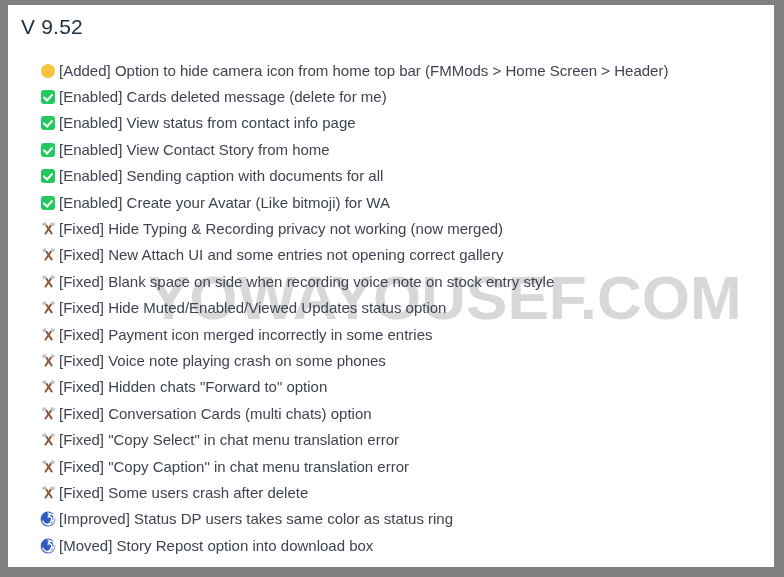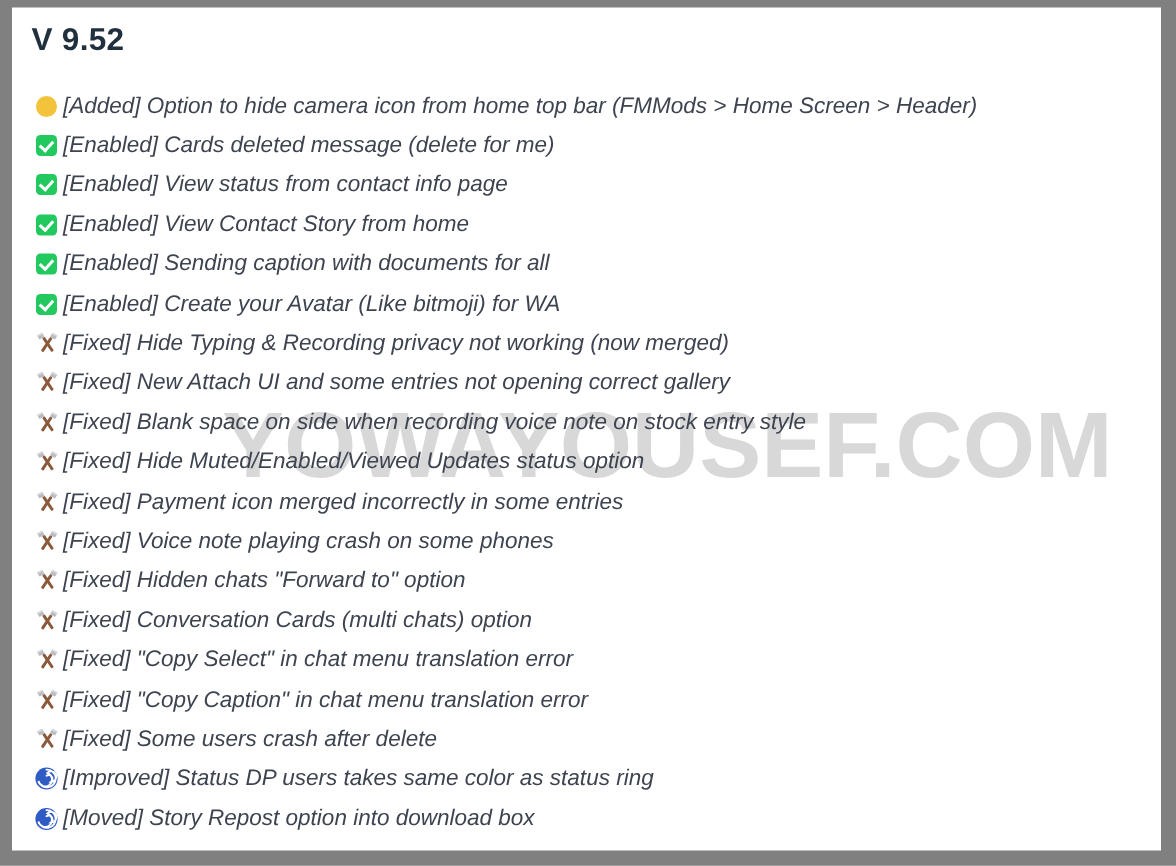--- a/index.html
+++ b/index.html
@@ -56,41 +56,40 @@
     top: 0;
     width: 766px;
     height: 562px;
   }
 
   .title {
     position: absolute;
     left: 13px;
     top: 10px;
     font-size: 21px;
-    font-weight: bold;
+    font-weight: normal;
     color: #21303f;
     letter-spacing: 0.2px;
     white-space: nowrap;
   }
 
   .list {
     position: absolute;
     left: 0;
     top: 52px;
     width: 766px;
   }
 
   .entry {
     position: relative;
     height: 26.4px;
     display: flex;
     align-items: center;
-    padding-left: 15px;
+    padding-left: 32px;
     white-space: nowrap;
-    font-style: italic;
   }
 
   .entry-icon {
     flex: 0 0 auto;
     width: 17px;
     height: 17px;
     position: relative;
     margin-right: 2px;
   }
 

